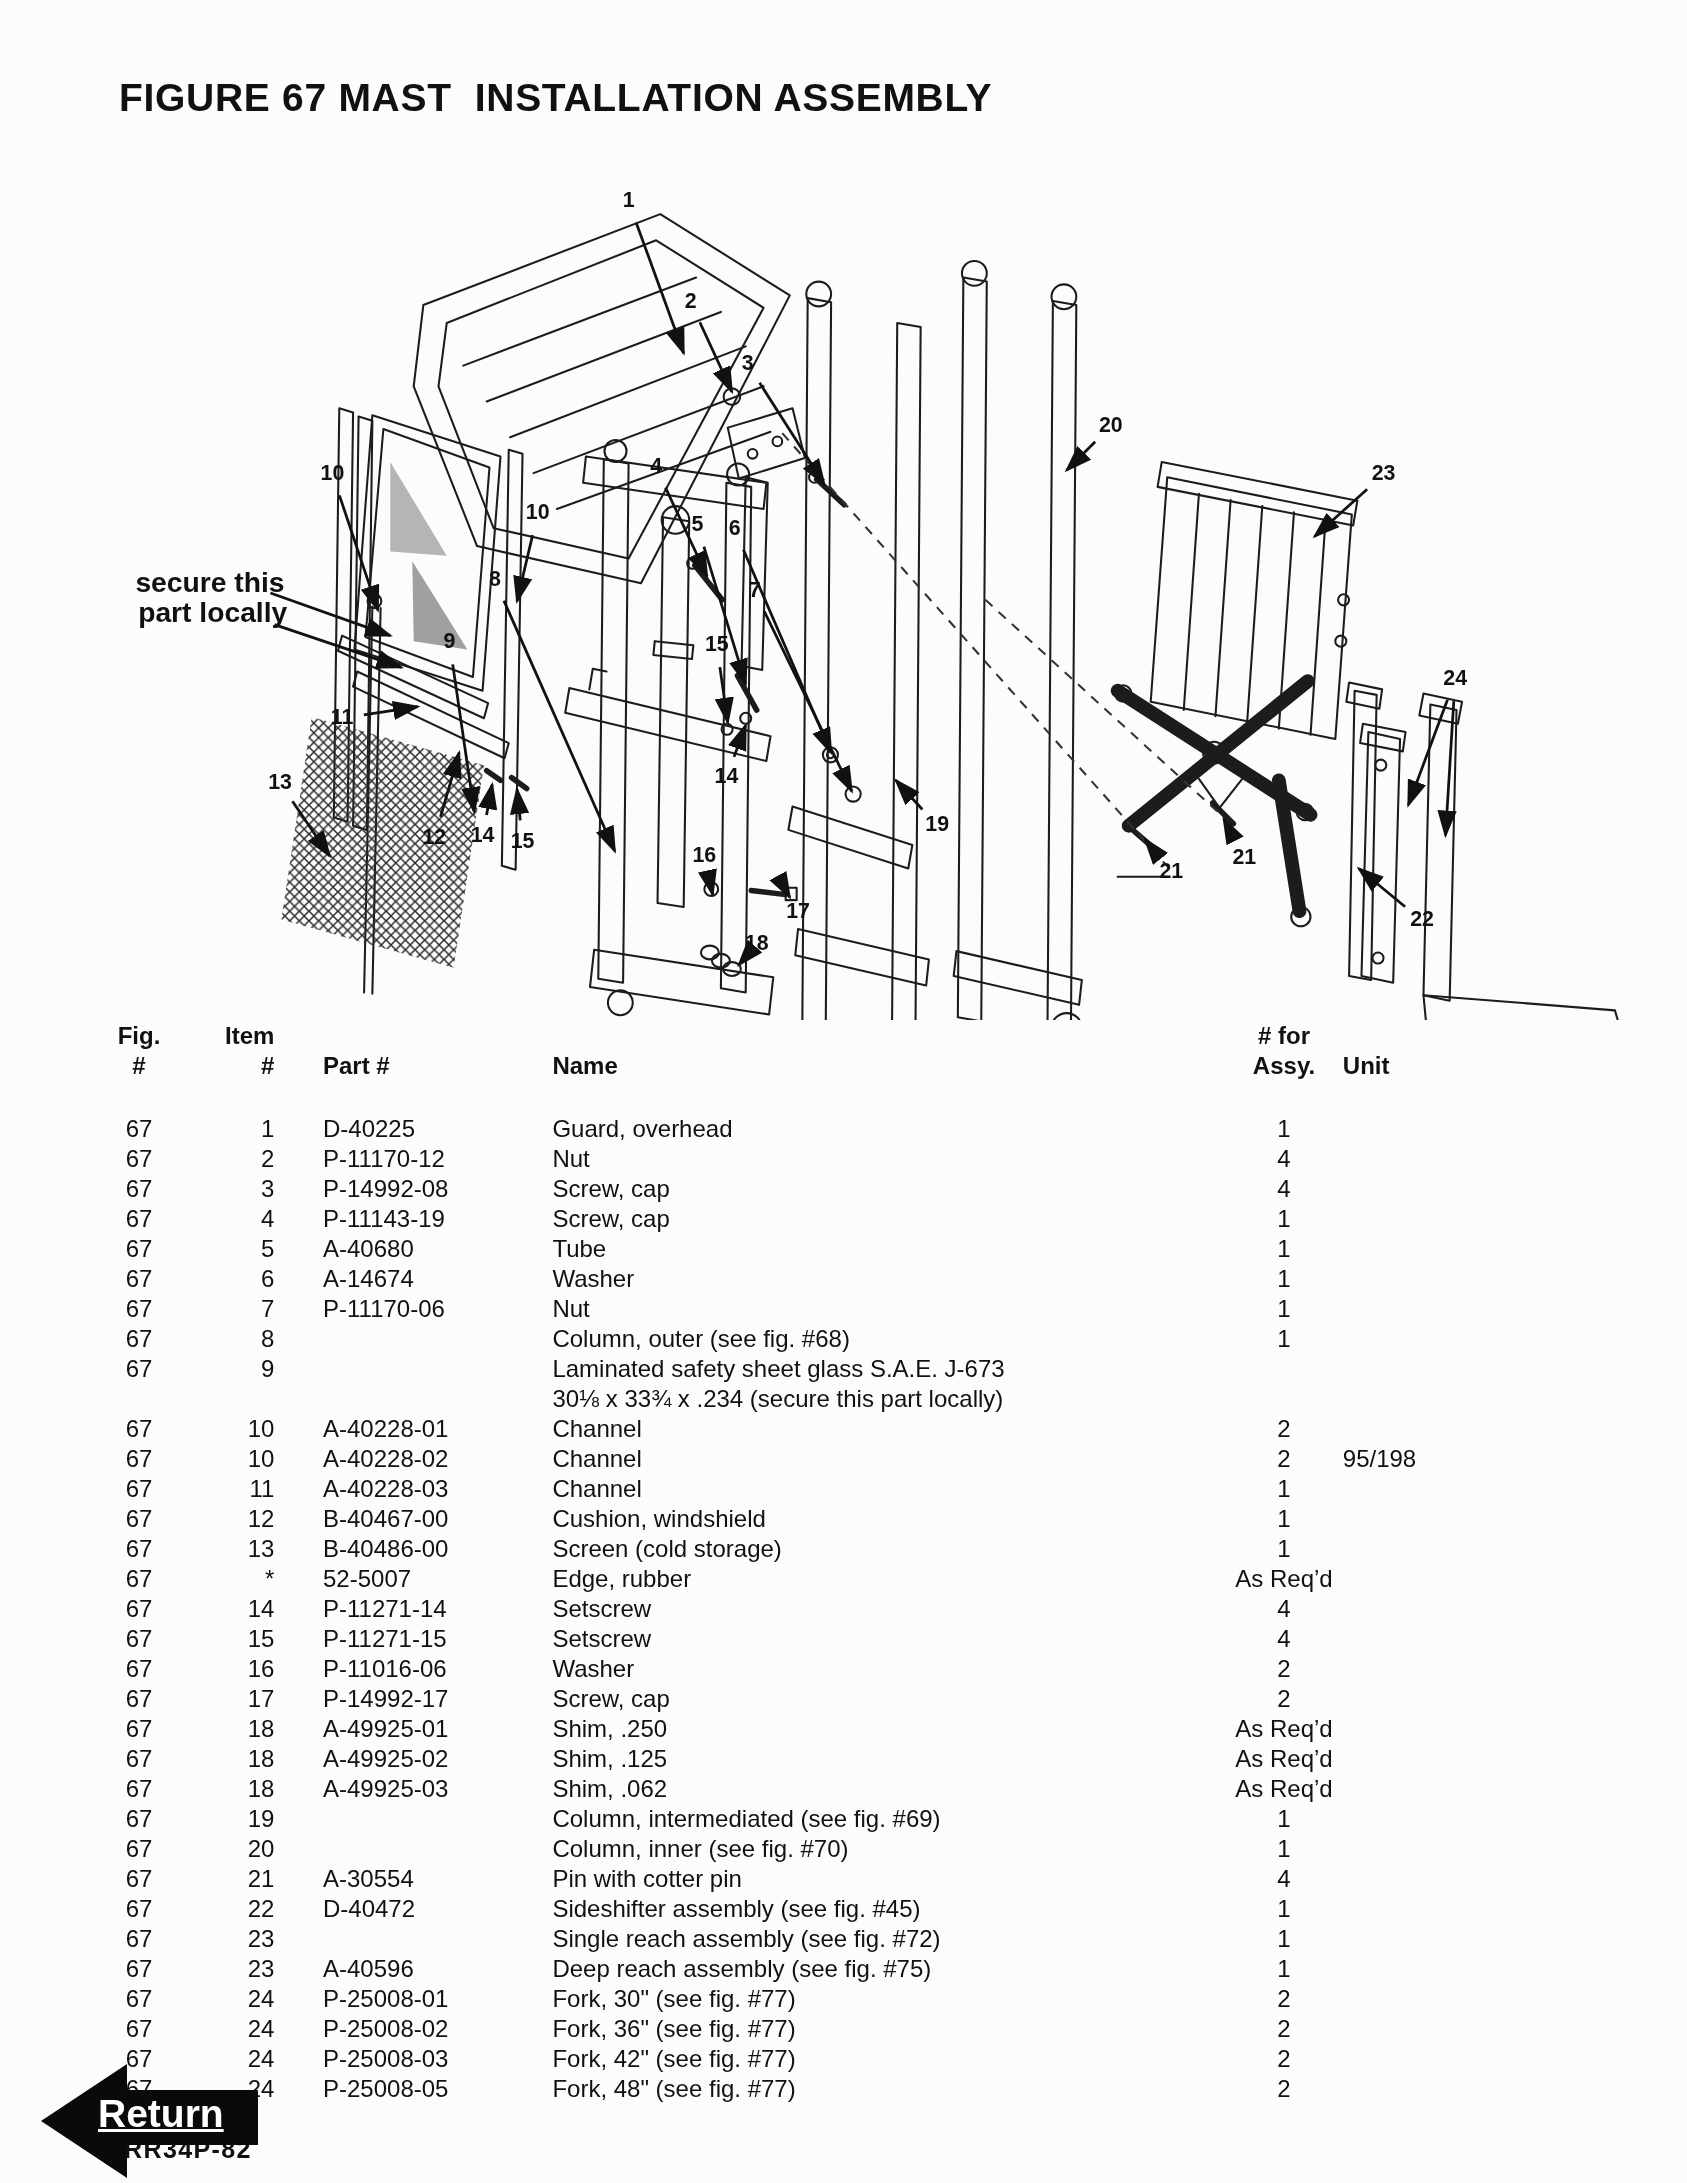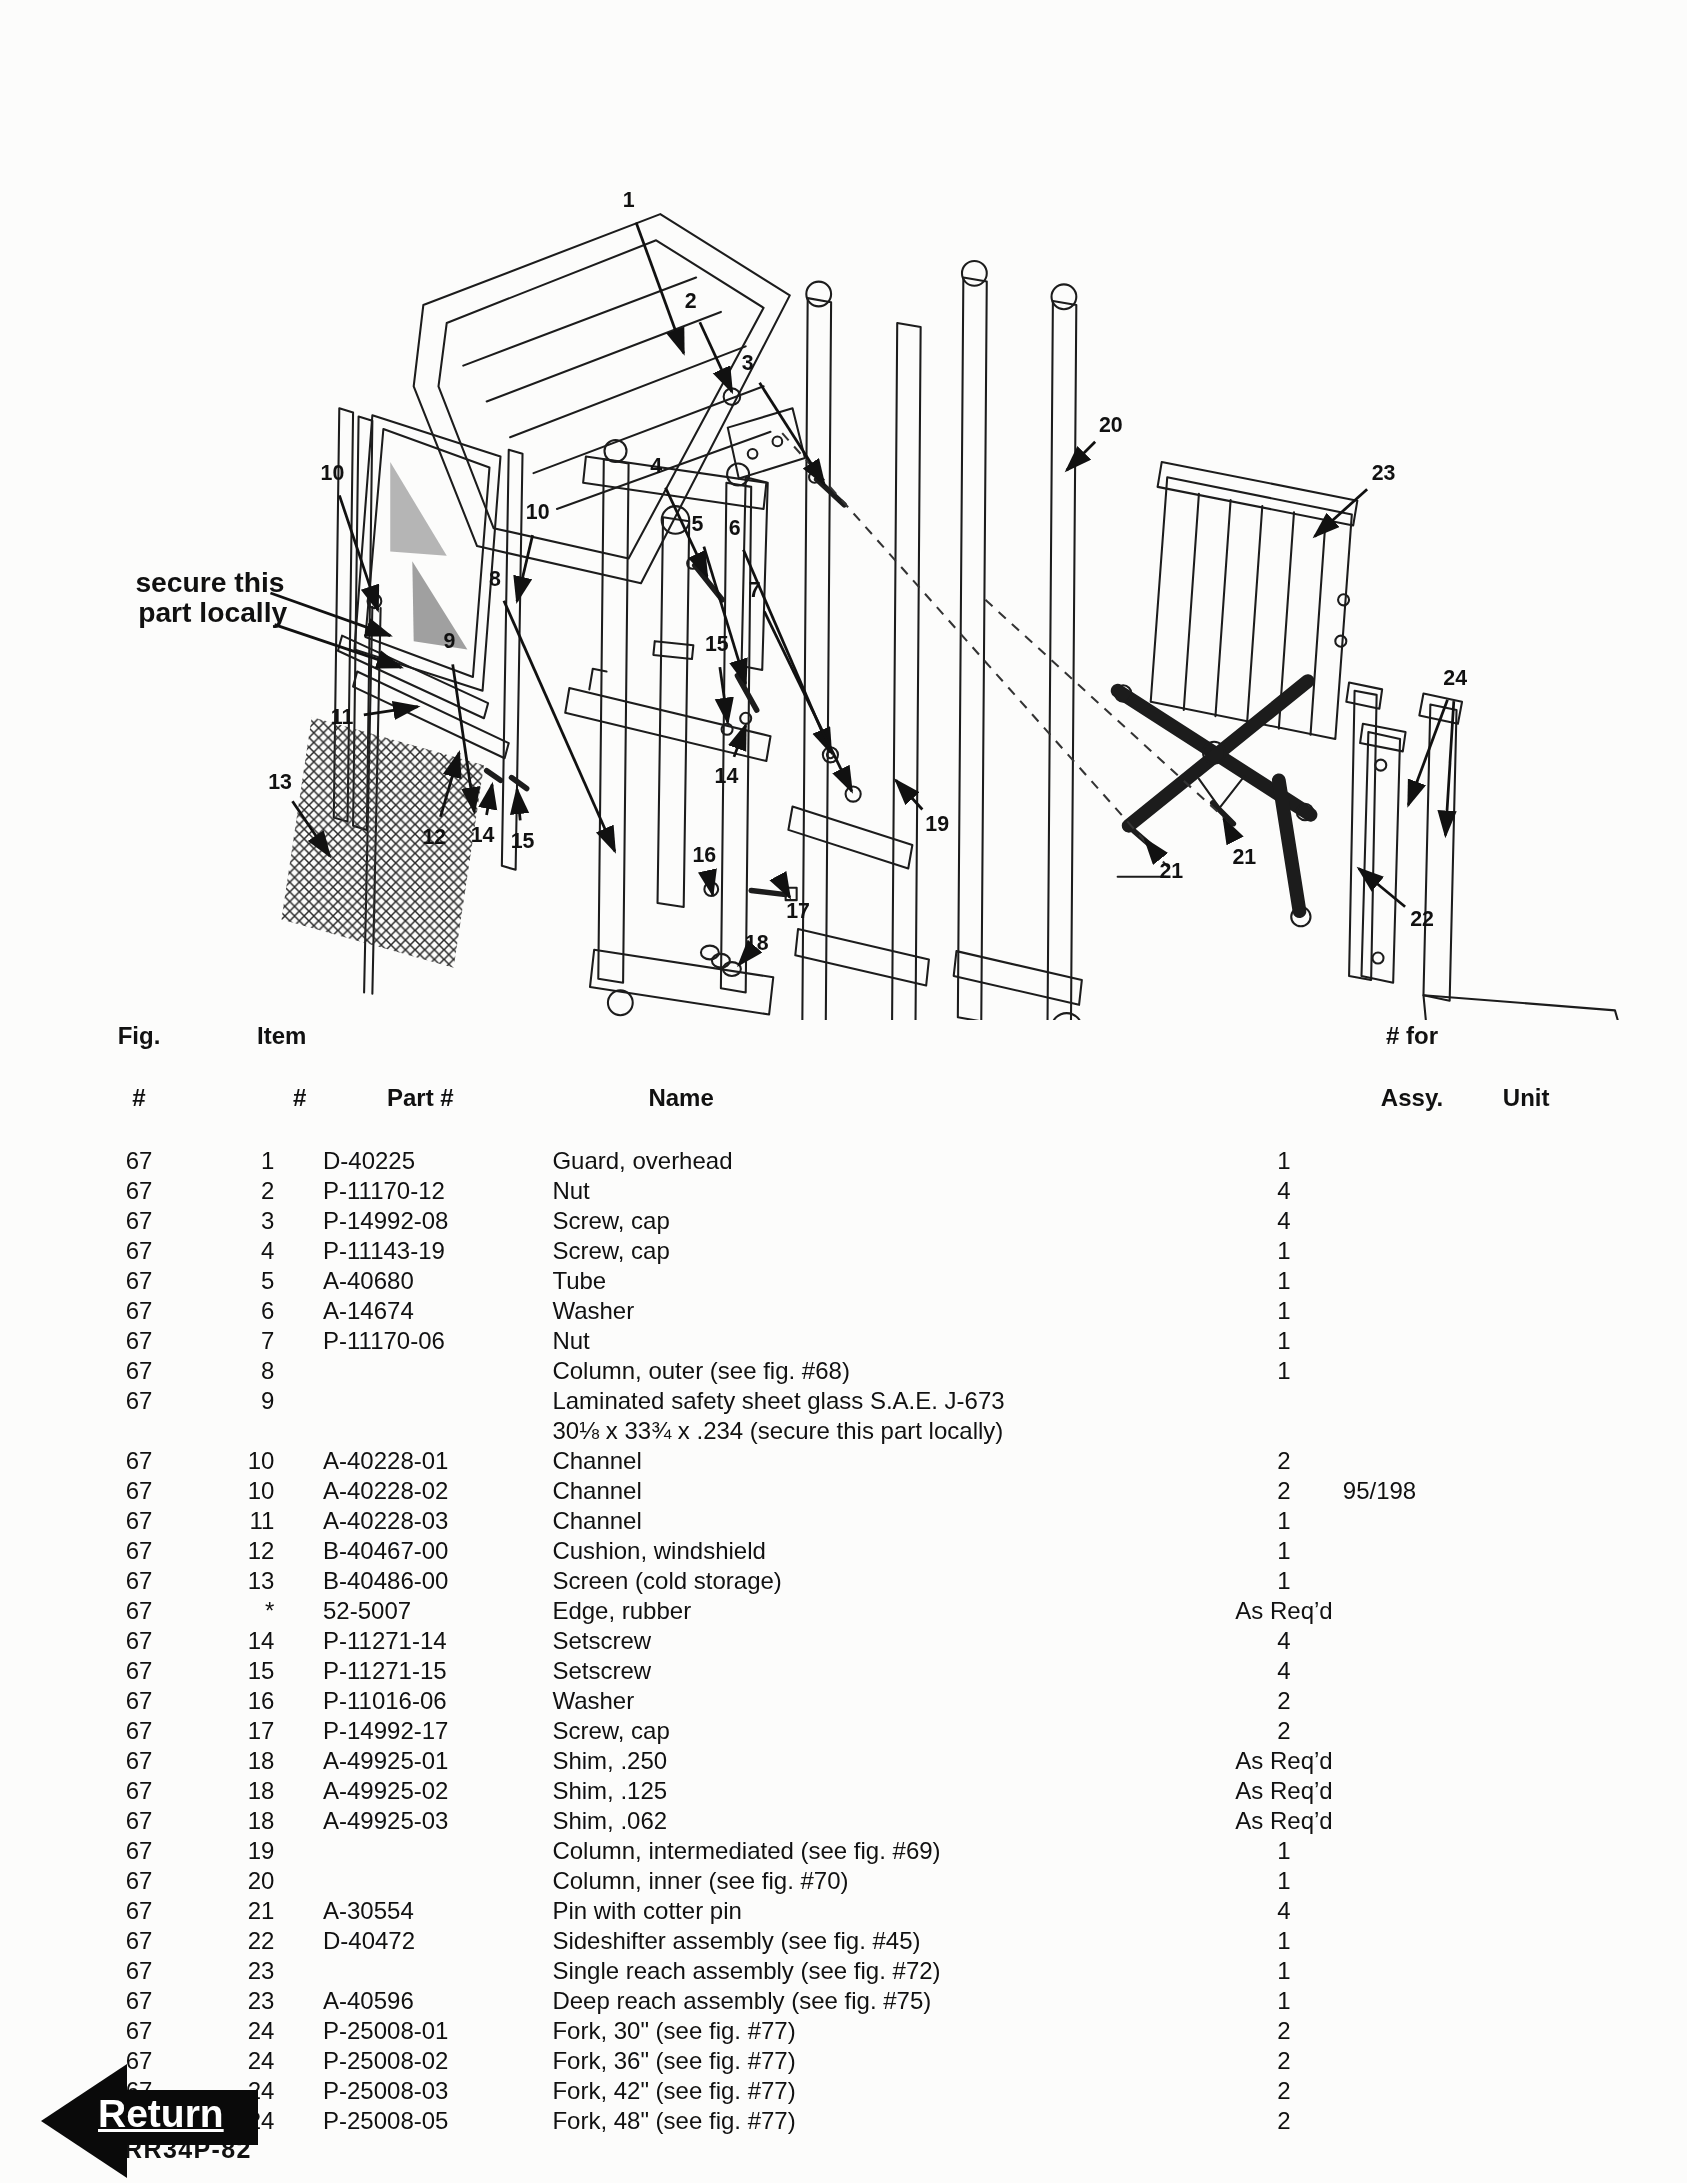--- a/index.html
+++ b/index.html
@@ -12,41 +12,42 @@
   svg.diagram .thick{stroke:#1c1c1c;stroke-width:20;fill:none;stroke-linecap:round;}
   svg.diagram .thin{stroke:#1c1c1c;stroke-width:8;fill:none;stroke-linecap:round;}
   svg.diagram .lead{stroke:#111;stroke-width:4;fill:none;}
   svg.diagram .dash{stroke:#333;stroke-width:3;fill:none;stroke-dasharray:14 12;}
   svg.diagram text.callout{font-family:"Liberation Sans",sans-serif;font-size:31px;font-weight:700;
          fill:#111;text-anchor:middle;dominant-baseline:middle;}
   svg.diagram text.note{font-family:"Liberation Sans",sans-serif;font-size:41px;font-weight:700;fill:#111;}
   .parts{position:absolute;left:117px;top:1021px;font-size:24px;line-height:30px;}
   .grid{display:grid;grid-template-columns:44px 123px 267px 677px 112px 124px;}
   .rows{margin-top:33px;}
-  .hdr{font-weight:700;gap:32px;}
+  .hdr{font-weight:700;}
   .c-fig{text-align:center;}
   .c-item{text-align:right;padding-right:9.6px;}
   .c-part{padding-left:39px;}
   .c-name{padding-left:1.4px;}
   .c-qty{text-align:center;}
   .c-unit{padding-left:2.8px;}
   .footer-code{position:absolute;left:124px;top:2135px;font-size:25px;font-weight:700;
          letter-spacing:1.4px;z-index:4;}
   .return-wrap{position:absolute;left:40px;top:2062px;width:234px;height:121px;z-index:5;cursor:pointer;}
   .return-tri{position:absolute;left:1.4px;top:2.1px;width:0;height:0;
          border-top:57px solid transparent;border-bottom:57px solid transparent;
          border-right:86px solid #0a0a0a;}
   .return-body{position:absolute;left:82px;top:27.6px;width:136px;height:55px;background:#0a0a0a;}
   .return-label{position:absolute;left:58px;top:30px;color:#fff;font-weight:700;font-size:39px;z-index:6;text-decoration:underline;}
 </style>
 </head>
 <body>
 
 <div class="page">
 
+  <div class="title">FIGURE 67 MAST  INSTALLATION ASSEMBLY</div>
 
   <svg class="diagram" width="1687" height="861" viewBox="0 0 2448 1250">
     <defs>
       <marker id="arr" markerWidth="12" markerHeight="10" refX="9" refY="3.5" orient="auto">
         <path d="M0,0 L10,3.5 L0,7 z" fill="#111"></path>
       </marker>
       <pattern id="mesh" width="14" height="14" patternUnits="userSpaceOnUse">
         <path d="M0,14 L14,0 M0,0 L14,14" stroke="#2a2a2a" stroke-width="2.2" fill="none"></path>
       </pattern>
       <pattern id="hatch" width="11" height="11" patternUnits="userSpaceOnUse">

